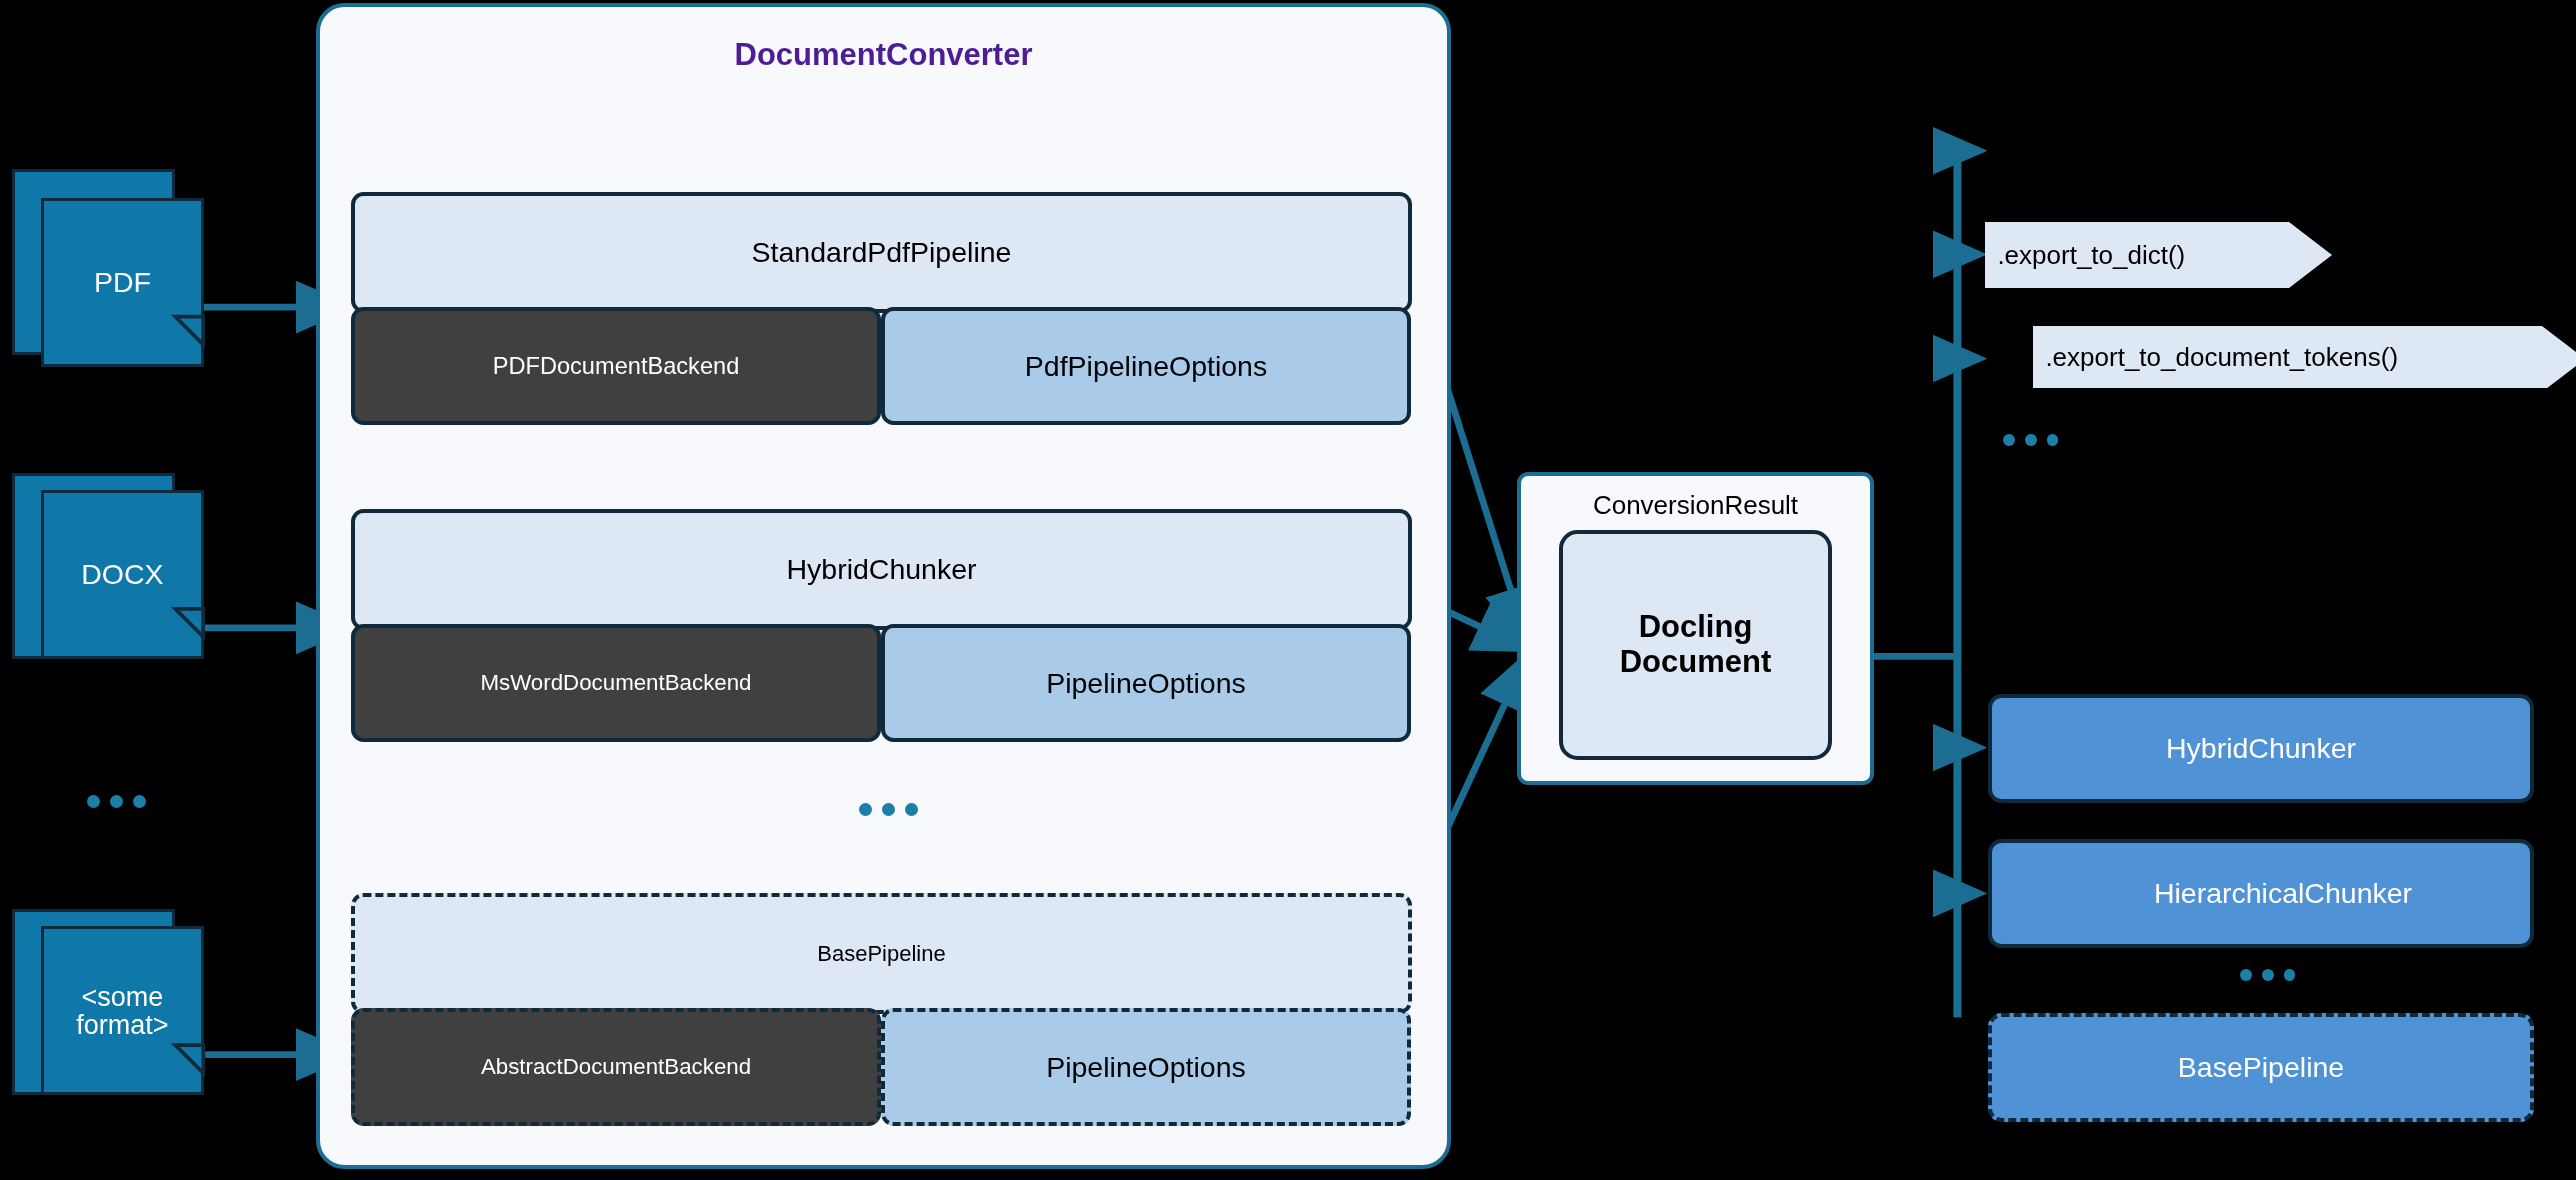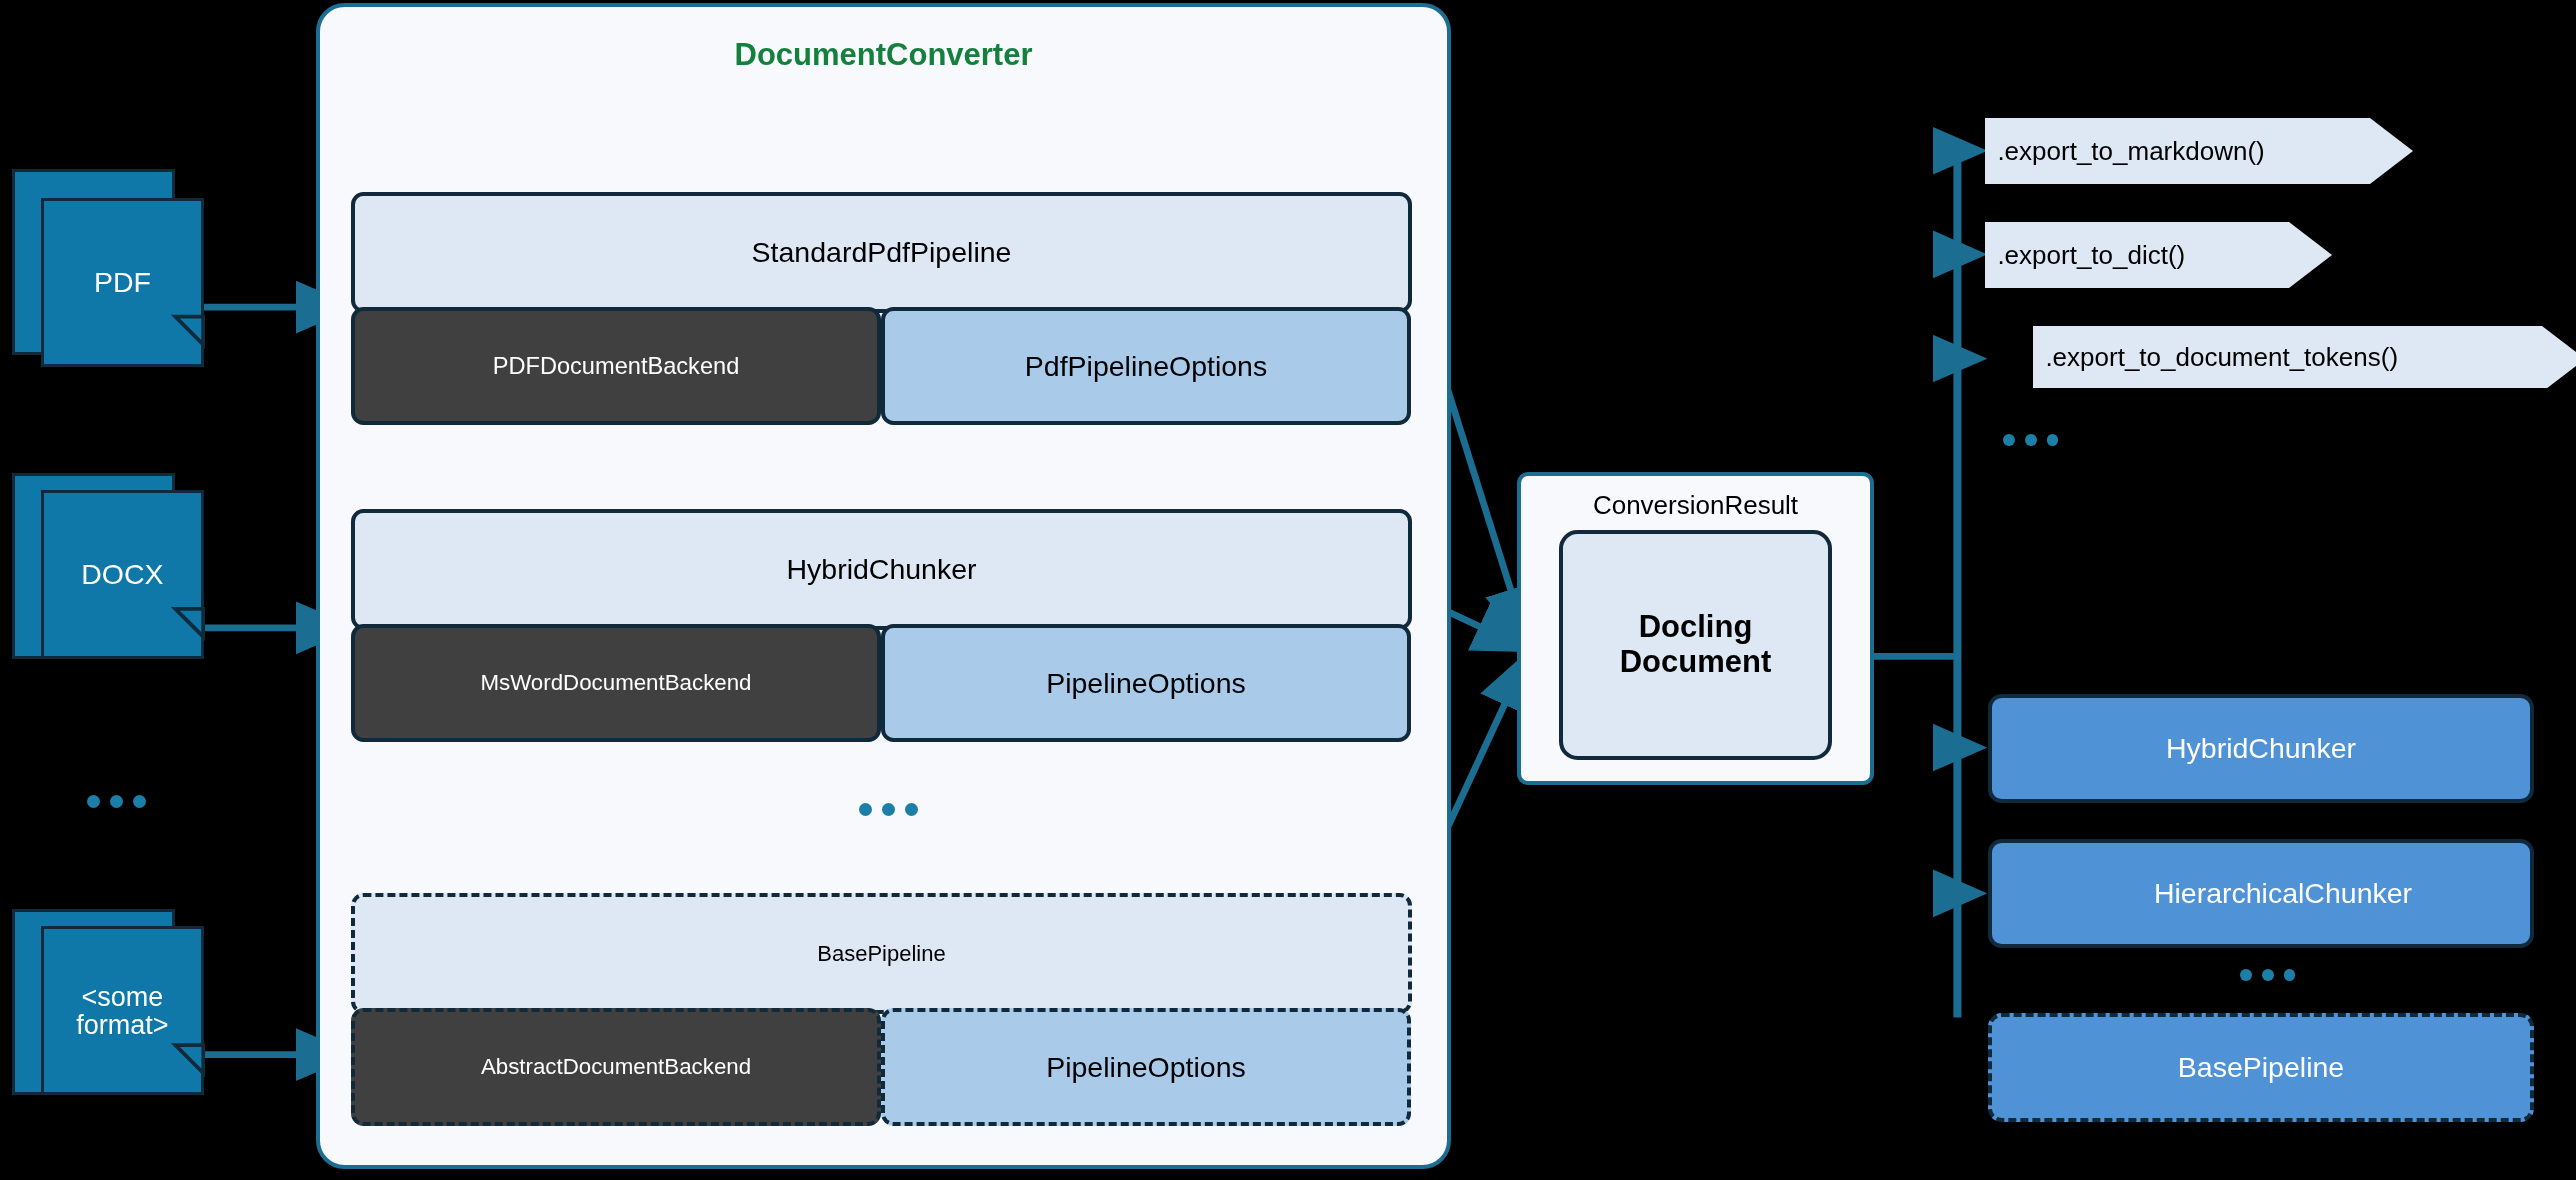--- a/index.html
+++ b/index.html
@@ -13,21 +13,21 @@
   .doc .sheet-back{position:absolute;left:0;top:0;background:#0f78a8;
       border:3.7px solid #10293b;box-sizing:border-box;}
   .doc .sheet-front{position:absolute;background:#0f78a8;border:3.7px solid #10293b;
       box-sizing:border-box;display:flex;align-items:center;justify-content:center;}
   .doc .label{color:#ffffff;text-align:center;line-height:1.05;font-weight:400;}
 
   
   .converter{position:absolute;background:#f7f9fd;border:4.3px solid #1b6e91;
       border-radius:28.5px;box-sizing:border-box;}
   .converter-title{position:absolute;width:100%;text-align:center;
-      font-weight:bold;color:#15803d;}
+      font-weight:bold;color:#4c1d95;}
 
   
   .pipegroup{position:absolute;text-align:center;}
   .pipe-head{position:absolute;left:0;top:0;background:#dde8f4;
       border:4.3px solid #10293b;border-radius:12.4px;box-sizing:border-box;
       display:flex;align-items:center;justify-content:center;color:#000;}
   .pipe-backend{position:absolute;background:#404040;border:4.3px solid #10293b;
       border-radius:12.4px;box-sizing:border-box;display:flex;align-items:center;
       justify-content:center;color:#ffffff;}
   .pipe-options{position:absolute;background:#a9cbe9;border:4.3px solid #10293b;
@@ -176,24 +176,20 @@
   </div>
 
   <div class="result" style="left:1517px;top:472px;width:357px;height:313px;">
     <div class="result-title" style="top:13.6px;font-size:26px;">ConversionResult</div>
   </div>
   <div class="docling" style="left:1559px;top:530px;width:273px;height:230px;font-size:31px;">
     <span id="docling-label" style="white-space:pre-line;">Docling
 Document</span>
   </div>
 
-  <div class="chev" style="left:1985px;top:118px;width:428px;height:66px;font-size:26px;
-              clip-path:polygon(0 0, 385px 0, 428px 33px, 385px 66px, 0 66px);">
-    <span>.export_to_markdown()</span>
-  </div>
   <div class="chev" style="left:1985px;top:222px;width:347px;height:66px;font-size:26px;
               clip-path:polygon(0 0, 304px 0, 347px 33px, 304px 66px, 0 66px);">
     <span>.export_to_dict()</span>
   </div>
   <div class="chev" style="left:1985px;top:326px;width:552px;height:62px;font-size:26px;
               clip-path:polygon(0 0, 509px 0, 552px 33px, 509px 66px, 0 66px);margin-left:48px;">
     <span>.export_to_document_tokens()</span>
   </div>
 
   <div class="ellipsis small" style="left:2003px;top:434px;">

